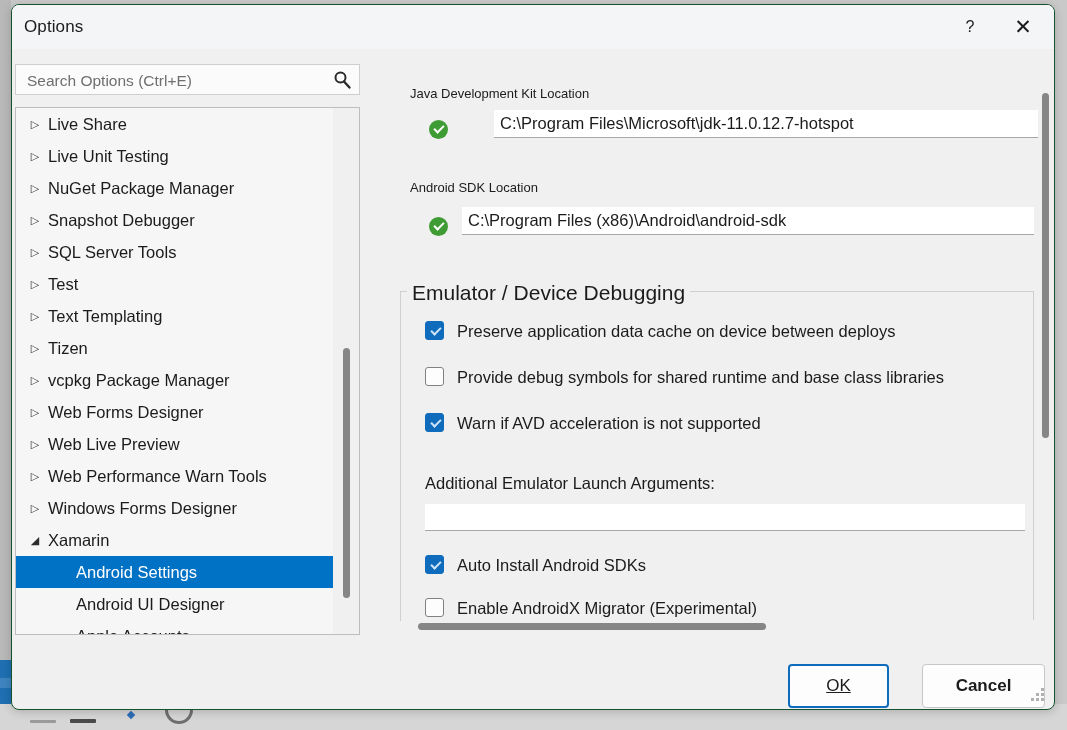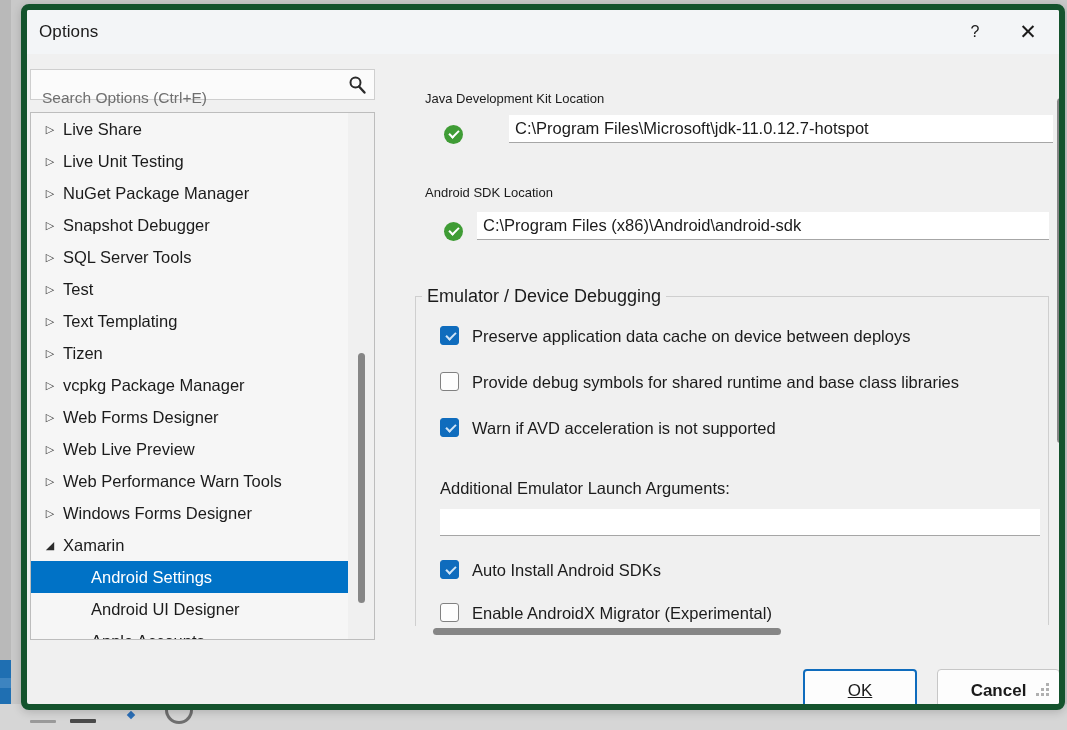--- a/index.html
+++ b/index.html
@@ -41,24 +41,24 @@
     content: ""; position: absolute; left: 0; top: 18px; width: 11px; height: 10px;
     background: #3d84c0;
   }
   .left-gray-edge {
     position: absolute; left: 0; top: 0; width: 11px; height: 660px;
     background: #b9b9b9;
   }
 
   
   .dialog {
-    position: absolute; left: 21px; top: 4px;
+    position: absolute; left: 11px; top: 4px;
     width: 1044px; height: 706px;
     background: #f0f0f0;
-    border: 6px solid #14532d;
+    border: 1px solid #14532d;
     border-radius: 8px;
     box-sizing: border-box;
     box-shadow: 0 2px 10px rgba(0,0,0,0.18);
     overflow: hidden;
   }
   .titlebar {
     position: absolute; left: 0; top: 0; width: 100%; height: 44px;
     background: #f3f5f7;
     box-sizing: border-box;
   }
@@ -81,21 +81,21 @@
     position: absolute; left: 3px; top: 59px;
     width: 345px; height: 31px;
     background: #fbfbfb;
     border: 1px solid #cfcfcf;
     box-sizing: border-box;
   }
   .search-input {
     position: absolute; left: 9px; top: 0; height: 29px; width: 300px;
     border: none; outline: none; background: transparent;
     font-family: "Liberation Sans", sans-serif;
-    font-size: 15.5px; color: #3b3b3b; margin-top: 12px;
+    font-size: 15.5px; color: #3b3b3b;
   }
   .search-input::placeholder { color: #6f6f6f; opacity: 1; }
   .search-icon {
     position: absolute; right: 7px; top: 5px; width: 20px; height: 20px;
   }
 
   .tree-panel {
     position: absolute; left: 3px; top: 102px;
     width: 345px; height: 528px;
     background: #f6f6f6;
@@ -170,21 +170,21 @@
     position: absolute; left: 0; top: 227px;
     width: 634px; height: 330px;
     border-left: 1px solid #cfcfcf;
     border-top: 1px solid #cfcfcf;
     border-right: 1px solid #cfcfcf;
     box-sizing: border-box;
   }
   .groupbox-legend {
     position: absolute; left: 6px; top: -11px;
     background: #f0f0f0; padding: 0 5px;
-    font-size: 18px; color: #1b1b1b;
+    font-size: 21px; color: #1b1b1b;
   }
 
   .cb-row { position: absolute; left: 24px; height: 26px; }
   .cbox {
     position: absolute; left: 0; top: 2px;
     width: 19px; height: 19px;
     box-sizing: border-box;
     border: 1px solid #818181;
     border-radius: 3px;
     background: #fdfdfd;
@@ -234,21 +234,21 @@
   .btn {
     position: absolute; top: 659px;
     height: 44px;
     background: #fdfdfd;
     border: 1px solid #c7c7c7;
     border-radius: 4px;
     font-family: "Liberation Sans", sans-serif;
     font-size: 17px; color: #1b1b1b;
     cursor: default;
   }
-  .btn.ok { left: 776px; width: 114px; border: 2px solid #0f6cbd; text-decoration: underline; }
+  .btn.ok { left: 776px; width: 101px; border: 2px solid #0f6cbd; text-decoration: underline; }
   .btn.cancel { left: 910px; width: 123px; font-weight: bold; }
 
   .grip { position: absolute; right: 9px; bottom: 7px; width: 14px; height: 14px; }
   .grip i {
     position: absolute; width: 3px; height: 3px; background: #b0b0b0; display: block;
   }
 </style>
 </head>
 <body>
 

